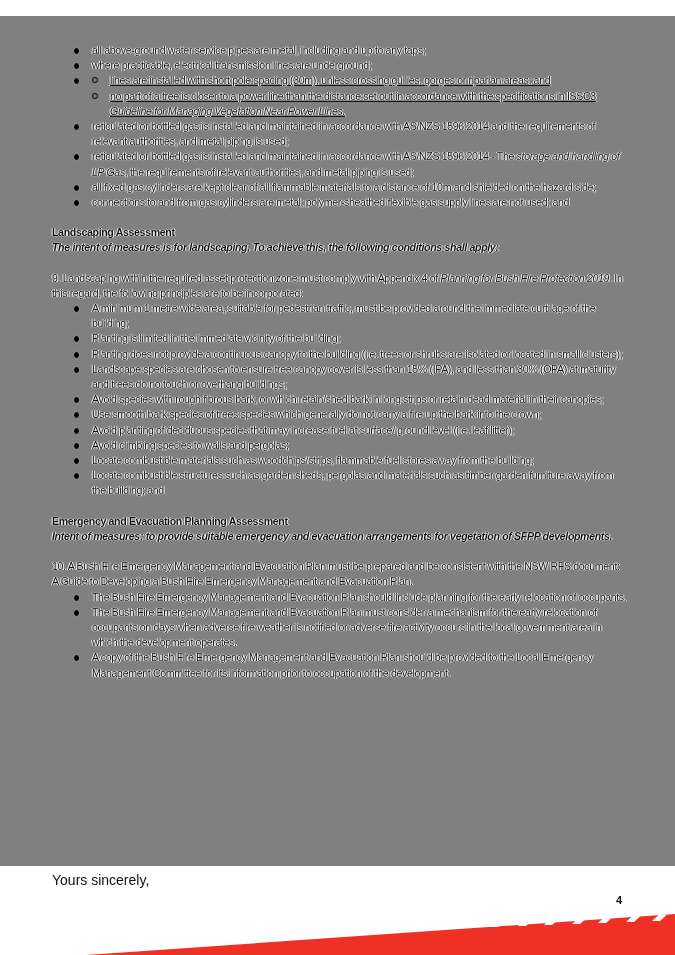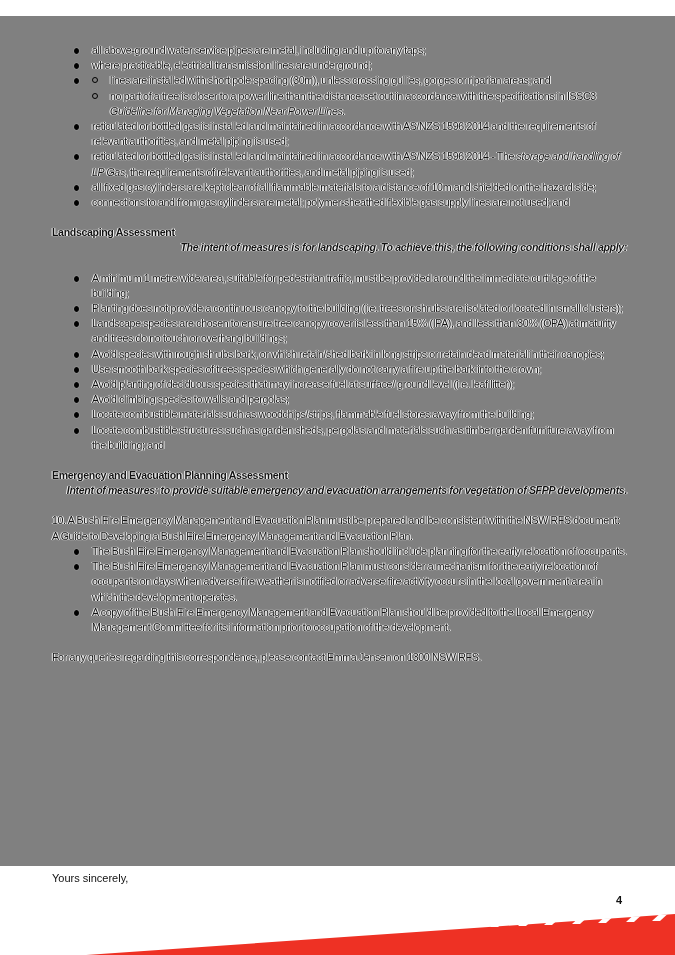--- a/index.html
+++ b/index.html
@@ -20,31 +20,31 @@
   }
   .content p { margin: 0; }
   .hl { text-shadow: 0 0 1px #fff, 0 0 1px #fff, 1px 0 0 #e8e8e8, -1px 0 0 #e8e8e8; }
   ul.b1 { list-style: none; margin: 0; padding: 0; }
   ul.b1 > li { position: relative; padding-left: 40px; }
   ul.b1 > li::before {
     content: ""; position: absolute; left: 22px; top: 5px;
     width: 5px; height: 6px; border-radius: 50%; background: #000;
     box-shadow: 0 0 1px #fff;
   }
-  ul.b2 { list-style: none; margin: 0; padding: 0; }
+  ul.b2 { list-style: none; margin: 0; padding: 0; text-decoration: underline; }
   ul.b2 > li { position: relative; padding-left: 18px; }
   ul.b2 > li::before {
     content: ""; position: absolute; left: 0px; top: 4px;
     width: 4px; height: 4px; border: 1px solid #000; border-radius: 50%;
   }
   .gap { height: 15px; }
   .bold { font-weight: bold; }
-  .ital { font-style: italic; text-align: right; }
+  .ital { font-style: italic; }
   .closing {
-    position: absolute; left: 52px; top: 856px; font-size: 11px; color: #111;
+    position: absolute; left: 52px; top: 856px; font-size: 14px; color: #111;
   }
   .page-num {
     position: absolute; left: 616px; top: 878px; font-size: 11px; font-weight: bold; color: #111;
   }
   .footer-band { position: absolute; left: 0; top: 890px; width: 675px; height: 65px; }
 </style>
 </head>
 <body>
 
 <div class="page">
@@ -63,44 +63,45 @@
       <li>reticulated or bottled gas is installed and maintained in accordance with AS/NZS 1596:2014 and the requirements of relevant authorities, and metal piping is used;</li>
       <li><span>reticulated or bottled gas is installed and maintained in accordance with AS/NZS 1596:2014 - The </span><span class="ital">storage and handling of LP Gas</span><span>, the requirements of relevant authorities, and metal piping is used;</span></li>
       <li>all fixed gas cylinders are kept clear of all flammable materials to a distance of 10m and shielded on the hazard side;</li>
       <li>connections to and from gas cylinders are metal; polymer-sheathed flexible gas supply lines are not used; and</li>
     </ul>
 
     <div class="gap"></div>
     <p class="bold">Landscaping Assessment</p>
     <p class="bold ital">The intent of measures is for landscaping. To achieve this, the following conditions shall apply:</p>
     <div class="gap"></div>
+    <p><span>9. Landscaping within the required asset protection zone must comply with Appendix 4 of </span><span class="ital">Planning for Bush Fire Protection 2019</span><span>. In this regard, the following principles are to be incorporated:</span></p>
     <ul class="b1">
       <li>A minimum 1 metre wide area, suitable for pedestrian traffic, must be provided around the immediate curtilage of the building;</li>
+      <li>Planting is limited in the immediate vicinity of the building;</li>
       <li>Planting does not provide a continuous canopy to the building (i.e. trees or shrubs are isolated or located in small clusters);</li>
       <li>Landscape species are chosen to ensure tree canopy cover is less than 15% (IPA), and less than 30% (OPA) at maturity and trees do no touch or overhang buildings;</li>
-      <li>Avoid species with rough shrubs bark, or which retain/shed bark in long strips or retain dead material in their canopies;</li>
+      <li>Avoid species with rough fibrous bark, or which retain/shed bark in long strips or retain dead material in their canopies;</li>
       <li>Use smooth bark species of trees species which generally do not carry a fire up the bark into the crown;</li>
       <li>Avoid planting of deciduous species that may increase fuel at surface/ ground level (i.e. leaf litter);</li>
       <li>Avoid climbing species to walls and pergolas;</li>
       <li>Locate combustible materials such as woodchips/strips, flammable fuel stores away from the building;</li>
       <li>Locate combustible structures such as garden sheds, pergolas and materials such as timber garden furniture away from the building; and</li>
     </ul>
 
     <div class="gap"></div>
     <p class="bold">Emergency and Evacuation Planning Assessment</p>
     <p class="bold ital">Intent of measures: to provide suitable emergency and evacuation arrangements for vegetation of SFPP developments.</p>
     <div class="gap"></div>
     <p>10. A Bush Fire Emergency Management and Evacuation Plan must be prepared and be consistent with the NSW RFS document: A Guide to Developing a Bush Fire Emergency Management and Evacuation Plan.</p>
     <ul class="b1">
       <li>The Bush Fire Emergency Management and Evacuation Plan should include planning for the early relocation of occupants.</li>
       <li>The Bush Fire Emergency Management and Evacuation Plan must consider a mechanism for the early relocation of occupants on days when adverse fire weather is notified or adverse fire activity occurs in the local government area in which the development operates.</li>
       <li>A copy of the Bush Fire Emergency Management and Evacuation Plan should be provided to the Local Emergency Management Committee for its information prior to occupation of the development.</li>
     </ul>
     <div class="gap"></div>
-    <p>For any queries regarding this correspondence, please contact Emma Jensen on 1300 NSW RFS.</p>
   </div>
 
   <div class="closing">Yours sincerely,</div>
   <div class="page-num">4</div>
 
   <svg class="footer-band" viewBox="0 0 675 65" preserveAspectRatio="none">
     <defs>
       <clipPath id="bandclip">
           <polygon points="0,50 675,8 675,65 0,65"></polygon>
         </clipPath>

